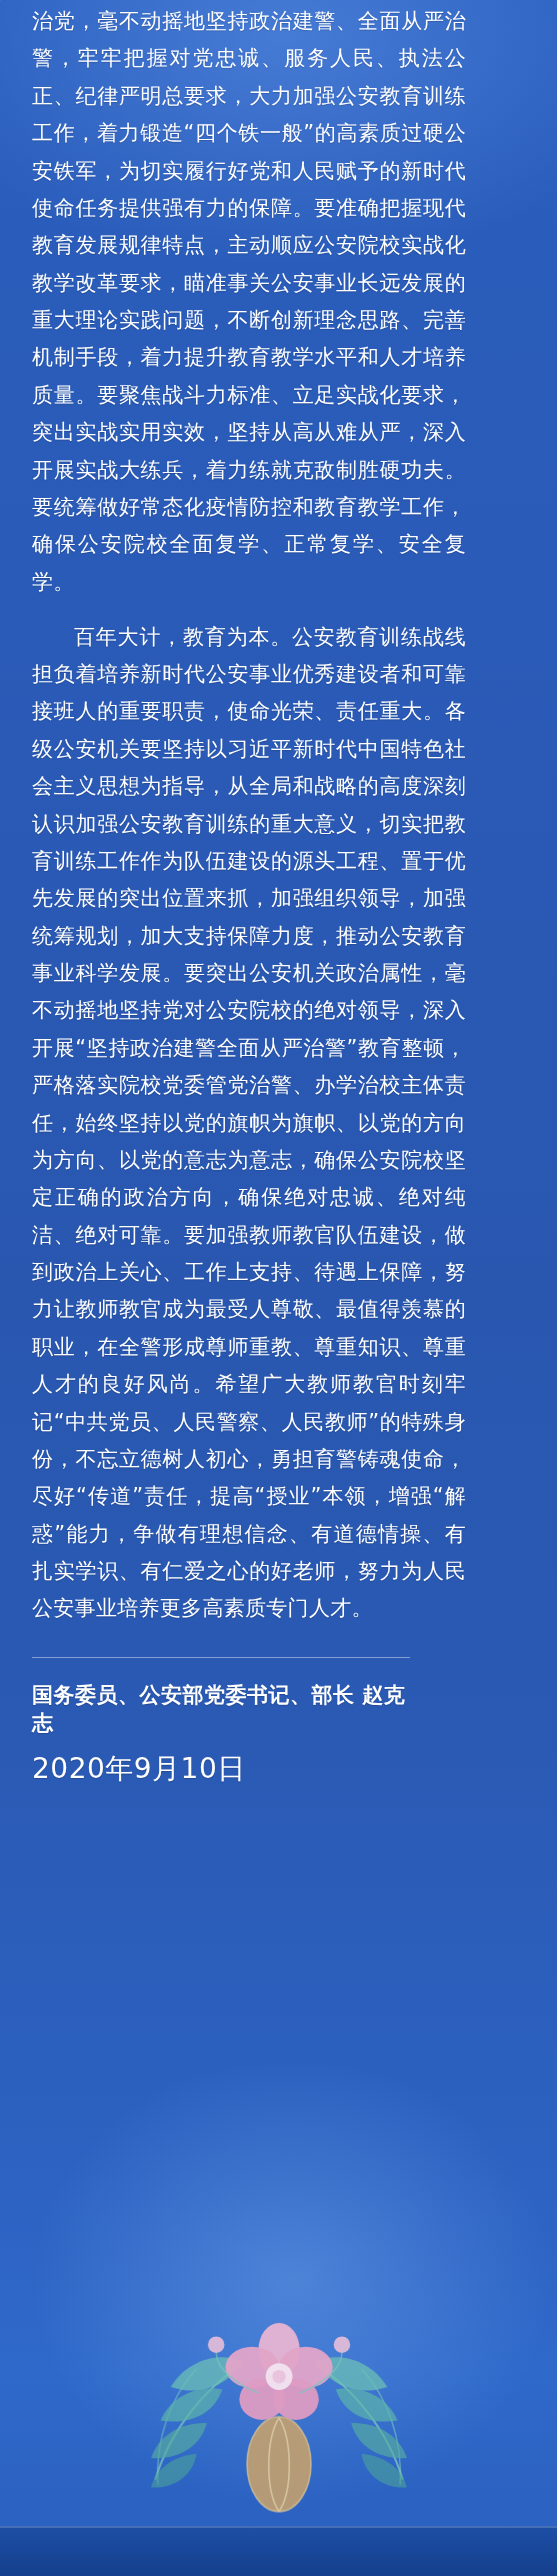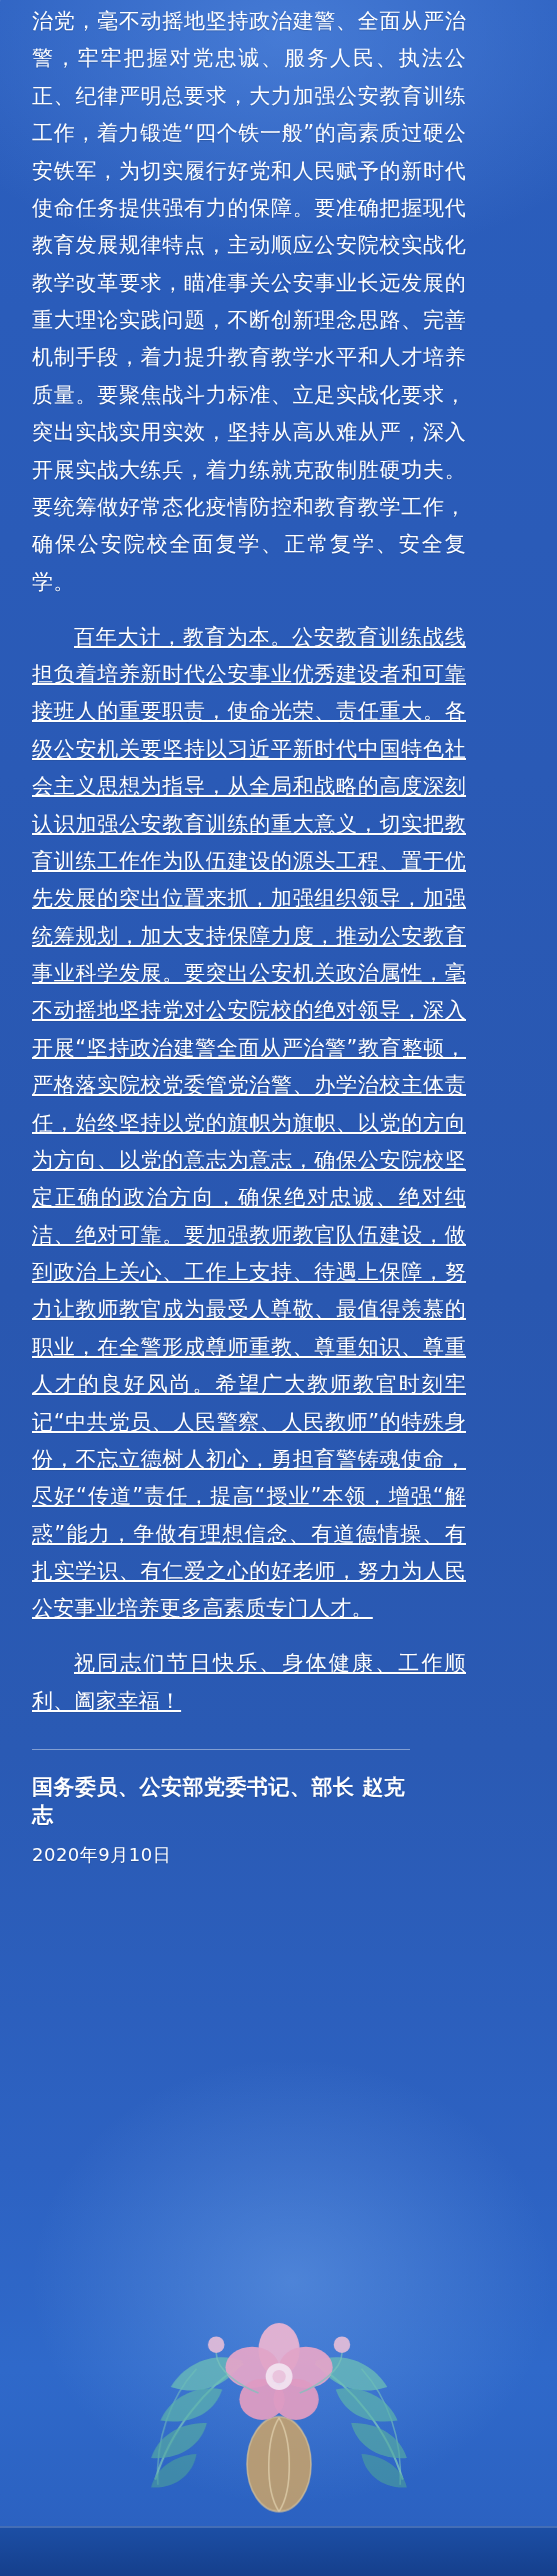--- a/index.html
+++ b/index.html
@@ -74,21 +74,21 @@
   p.para {
     margin: 0 0 17.6px 0;
     color: #ffffff;
     font-size: 21px;
     line-height: 1.78;
     letter-spacing: 0.3px;
     text-align: justify;
     text-justify: inter-ideograph;
     text-shadow: 0 0.5px 1px rgba(0,0,0,0.16);
   }
-  p.para.indent { text-indent: 2em; text-decoration: underline; }
+  p.para.indent { text-indent: 2em; }
   p.first-para { padding-top: 3.1px; }
 
   .signature-block {
     position: relative;
     margin-top: 29px;
     padding: 0 32px;
     box-sizing: border-box;
     width: 442px;
   }
   .sig-rule {
@@ -100,21 +100,21 @@
   .sig-name {
     color: #ffffff;
     font-size: 21px;
     font-weight: bold;
     letter-spacing: 0.5px;
     margin-bottom: 13.4px;
     text-shadow: 0 0.5px 1px rgba(0,0,0,0.18);
   }
   .sig-date {
     color: #ffffff;
-    font-size: 18px;
+    font-size: 28px;
     letter-spacing: 0.5px;
     text-shadow: 0 0.5px 1px rgba(0,0,0,0.18);
   }
 
   
   .decor {
     position: absolute;
     left: 0;
     bottom: 50px;
     width: 558px;
@@ -143,21 +143,20 @@
 <body>
 
 <div class="page">
   <div class="bg-streaks"></div>
   <div class="glow-top"></div>
   <div class="glow-bottom"></div>
 
   <div class="content">
     <p class="para first-para">治党，毫不动摇地坚持政治建警、全面从严治警，牢牢把握对党忠诚、服务人民、执法公正、纪律严明总要求，大力加强公安教育训练工作，着力锻造“四个铁一般”的高素质过硬公安铁军，为切实履行好党和人民赋予的新时代使命任务提供强有力的保障。要准确把握现代教育发展规律特点，主动顺应公安院校实战化教学改革要求，瞄准事关公安事业长远发展的重大理论实践问题，不断创新理念思路、完善机制手段，着力提升教育教学水平和人才培养质量。要聚焦战斗力标准、立足实战化要求，突出实战实用实效，坚持从高从难从严，深入开展实战大练兵，着力练就克敌制胜硬功夫。要统筹做好常态化疫情防控和教育教学工作，确保公安院校全面复学、正常复学、安全复学。</p>
     <p class="para indent">百年大计，教育为本。公安教育训练战线担负着培养新时代公安事业优秀建设者和可靠接班人的重要职责，使命光荣、责任重大。各级公安机关要坚持以习近平新时代中国特色社会主义思想为指导，从全局和战略的高度深刻认识加强公安教育训练的重大意义，切实把教育训练工作作为队伍建设的源头工程、置于优先发展的突出位置来抓，加强组织领导，加强统筹规划，加大支持保障力度，推动公安教育事业科学发展。要突出公安机关政治属性，毫不动摇地坚持党对公安院校的绝对领导，深入开展“坚持政治建警全面从严治警”教育整顿，严格落实院校党委管党治警、办学治校主体责任，始终坚持以党的旗帜为旗帜、以党的方向为方向、以党的意志为意志，确保公安院校坚定正确的政治方向，确保绝对忠诚、绝对纯洁、绝对可靠。要加强教师教官队伍建设，做到政治上关心、工作上支持、待遇上保障，努力让教师教官成为最受人尊敬、最值得羡慕的职业，在全警形成尊师重教、尊重知识、尊重人才的良好风尚。希望广大教师教官时刻牢记“中共党员、人民警察、人民教师”的特殊身份，不忘立德树人初心，勇担育警铸魂使命，尽好“传道”责任，提高“授业”本领，增强“解惑”能力，争做有理想信念、有道德情操、有扎实学识、有仁爱之心的好老师，努力为人民公安事业培养更多高素质专门人才。</p>
-    <p class="para indent">祝同志们节日快乐、身体健康、工作顺利、阖家幸福！</p>
   </div>
 
   <div class="signature-block">
     <div class="sig-rule"></div>
     <div class="sig-name">国务委员、公安部党委书记、部长  赵克志</div>
     <div class="sig-date">2020年9月10日</div>
   </div>
 
   <div class="decor">
     <svg width="558" height="268" viewBox="0 0 1080 520" xmlns="http://www.w3.org/2000/svg">

